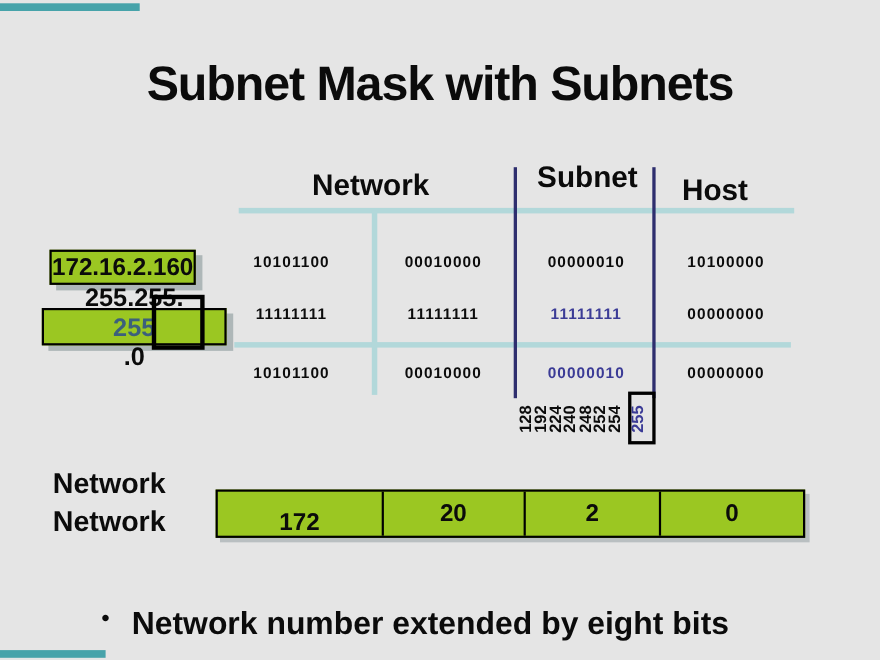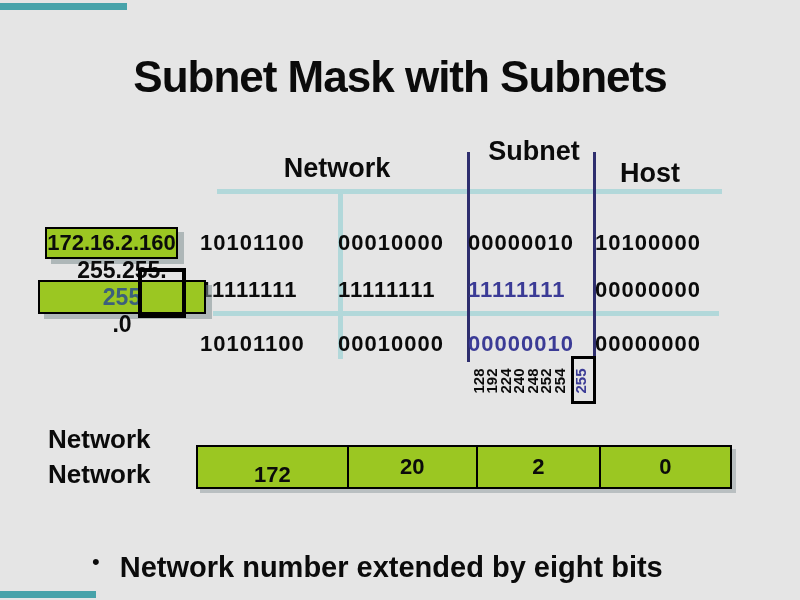--- a/index.html
+++ b/index.html
@@ -11,35 +11,35 @@
   .accent-bar.top{left:0;top:3px;width:127px;height:7px;}
   .accent-bar.bottom{left:0;top:591px;width:96px;height:7px;}
 
   .title{
     position:absolute;left:0;top:52px;width:100%;margin:0;
     text-align:center;font-size:44px;font-weight:bold;letter-spacing:-1px;color:#0b0b0b;
   }
 
   .col-header{position:absolute;font-size:27px;font-weight:bold;text-align:center;}
   .hdr-network{left:260px;top:153px;width:154px;}
-  .hdr-subnet{left:464px;top:136px;width:140px;}
+  .hdr-subnet{left:464px;top:146px;width:140px;}
   .hdr-host{left:580px;top:158px;width:140px;}
 
   .line{position:absolute;}
   .teal-h{background:var(--teal_line,#b2d8da);height:5px;}
   .teal-h1{left:217px;top:189px;width:505px;}
   .teal-h2{left:213px;top:311px;width:506px;}
   .teal-v{background:var(--teal_line,#b2d8da);left:338px;top:191px;width:5px;height:168px;}
   .navy-v{background:var(--navy_line,#2e2e6e);width:3px;top:152px;height:210px;}
   .navy-v1{left:467px;}
   .navy-v2{left:593px;}
 
   .bin{
-    position:absolute;width:130px;
-    font-size:22px;font-weight:bold;letter-spacing:1px;white-space:nowrap;
+    position:absolute;width:130px;text-align:center;
+    font-size:14px;font-weight:bold;letter-spacing:1px;white-space:nowrap;
   }
   .r1{top:230px;} .r2{top:277px;} .r3{top:331px;}
   .c1{left:200px;} .c2{left:338px;} .c3{left:468px;} .c4{left:595px;}
   .purple{color:var(--purple_text,#3b3b96);}
 
   .scale-num{
     position:absolute;top:373px;width:40px;height:16px;line-height:16px;
     font-size:15px;font-weight:bold;text-align:center;transform:rotate(-90deg);
   }
   .scale-box{

